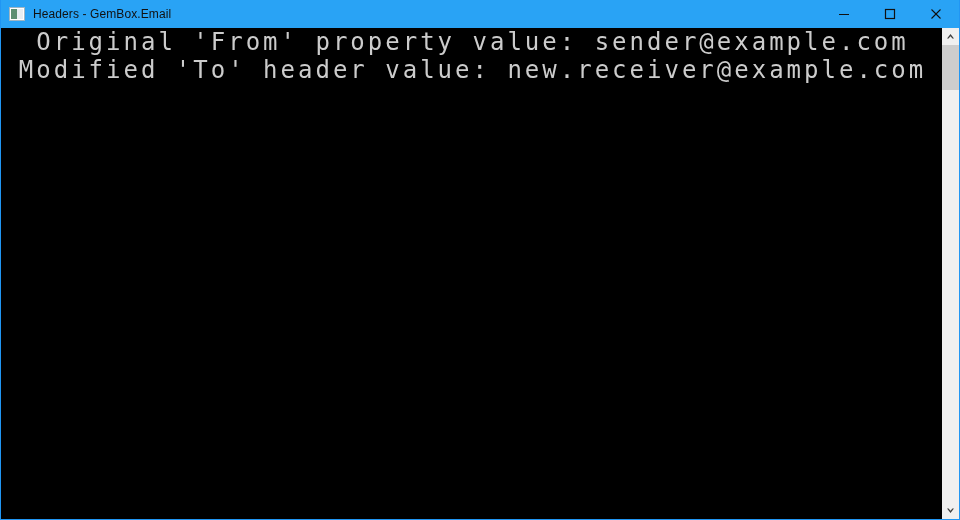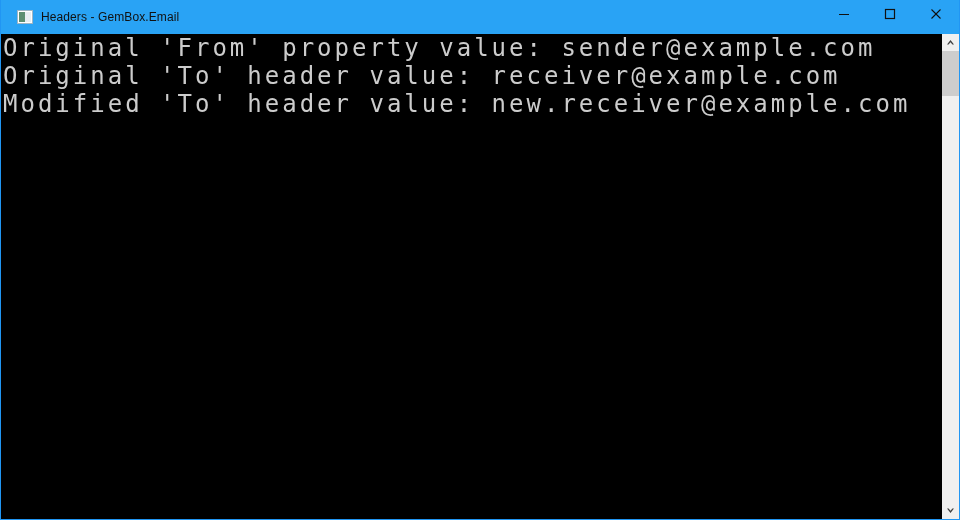--- a/index.html
+++ b/index.html
@@ -21,28 +21,27 @@
     box-sizing: border-box;
     border: 1px solid #2196f3;
     border-top: none;
     background: #000000;
     display: flex;
     flex-direction: column;
   }
 
   
   .titlebar {
-    height: 34px;
+    height: 28px;
     min-height: 28px;
     background: #29a3f5;
     display: flex;
     align-items: center;
     position: relative;
     user-select: none;
-    padding-left: 8px;
   }
   .title-icon {
     width: 16px;
     height: 14px;
     margin-left: 8px;
     margin-right: 8px;
     position: relative;
     flex: 0 0 auto;
   }
   .title-icon .frame {
@@ -108,20 +107,21 @@
     position: relative;
   }
   .console-line {
     font-family: "DejaVu Sans Mono", monospace;
     font-size: 24px;
     line-height: 28px;
     color: #cccccc;
     white-space: pre;
     padding-left: 2px;
     letter-spacing: 3.0px;
+    text-align: center;
   }
 
   
   .scrollbar {
     width: 17px;
     min-width: 17px;
     background: #f0f0f0;
     display: flex;
     flex-direction: column;
     align-items: stretch;
@@ -180,21 +180,20 @@
           <line x1="10.5" y1="1.5" x2="1.5" y2="10.5" stroke="#111111" stroke-width="1.1"></line>
         </svg>
       </div>
     </div>
   </div>
 
   <div class="body-area">
 
     <div class="console">
       <div class="console-line">Original 'From' property value: sender@example.com</div>
-      <div class="console-line">Original 'To' header value: receiver@example.com</div>
       <div class="console-line">Modified 'To' header value: new.receiver@example.com</div>
     </div>
 
     <div class="scrollbar">
       <div class="sb-arrow">
         <svg width="9" height="7" viewBox="0 0 9 7" aria-hidden="true">
           <path d="M4.5 1 L8 5.5 L6.4 5.5 L4.5 3.2 L2.6 5.5 L1 5.5 Z" fill="#404040"></path>
         </svg>
       </div>
       <div class="sb-track">

